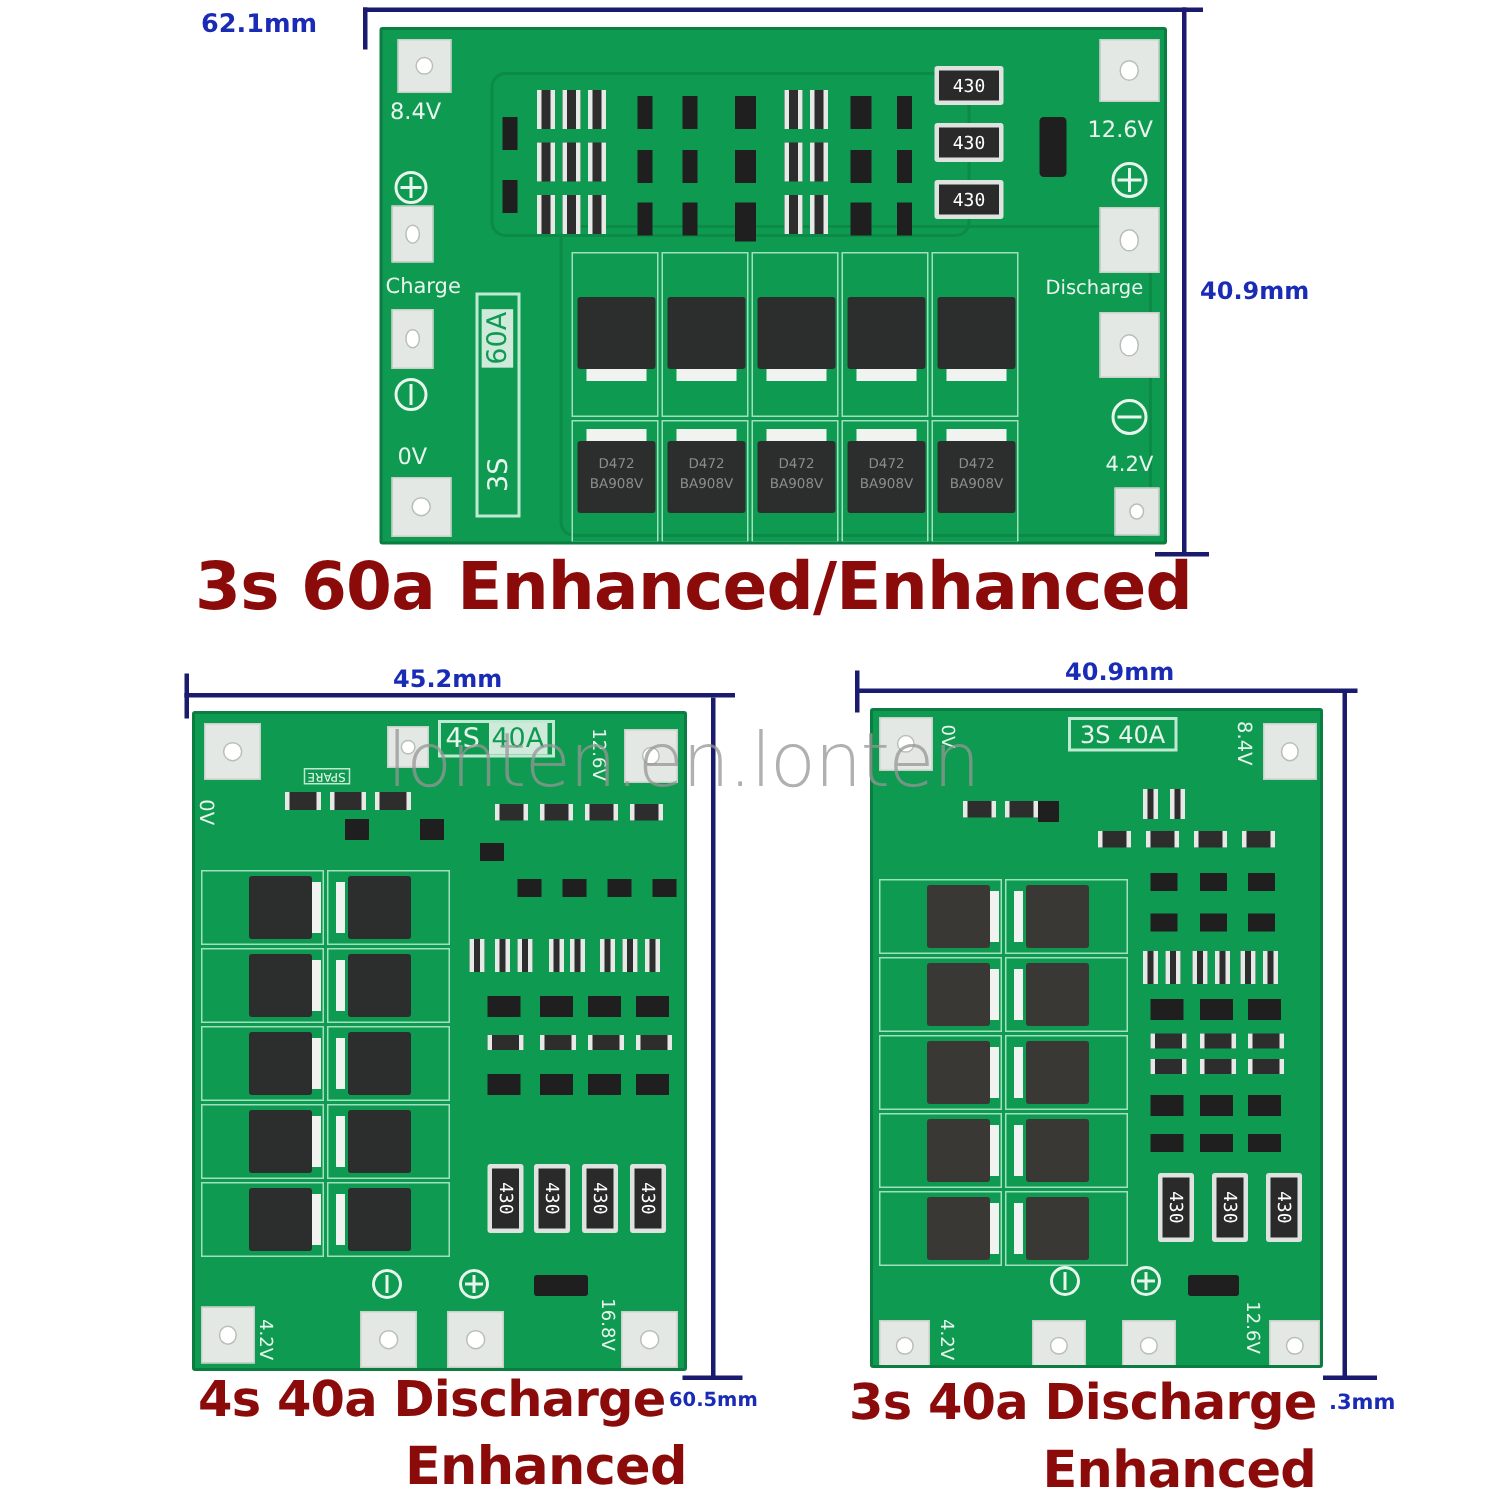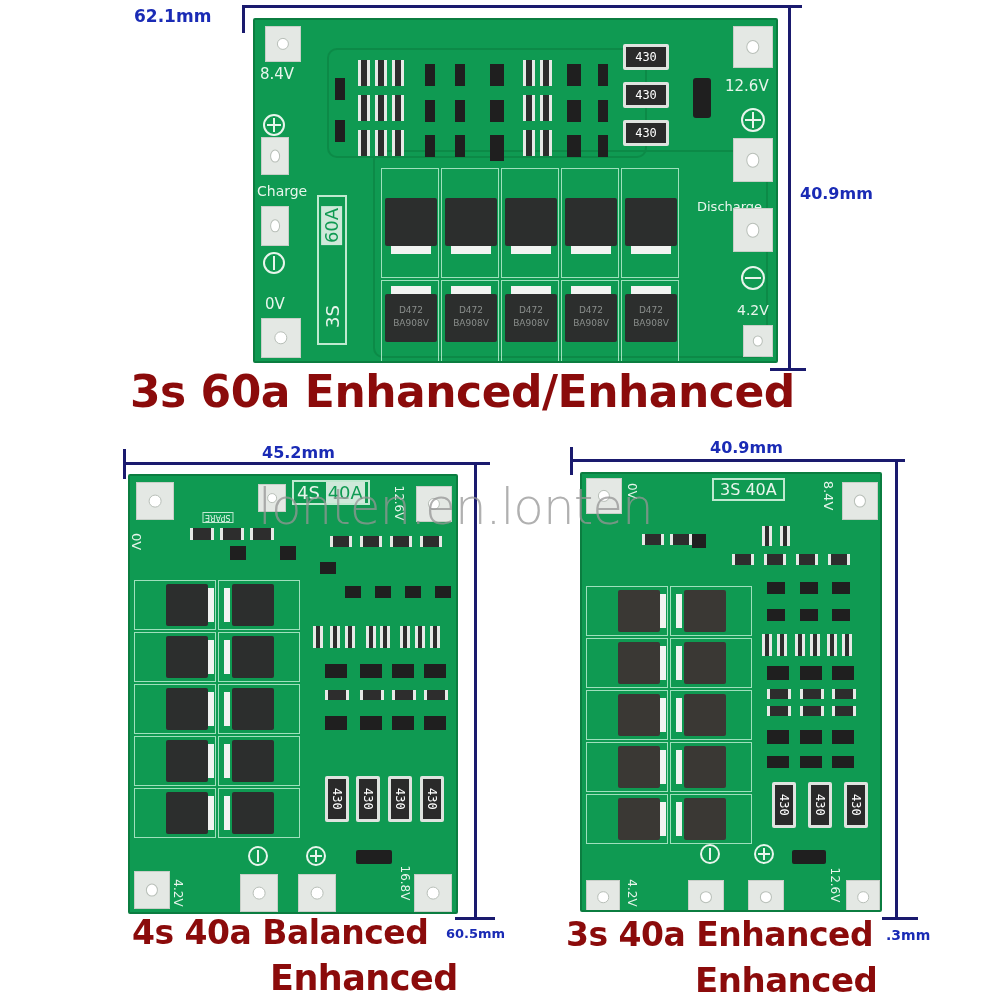--- a/index.html
+++ b/index.html
@@ -137,21 +137,21 @@
       </div>
       <div class="mosfet" style="left:370px; top:274px; width:52px; height:48px; color:#8a8e8c; font-size:9px; text-align:center; padding-top:10px; line-height:13px;">
         <span>D472</span><br><span>BA908V</span>
       </div>
     </div>
 
     <div class="pad" style="left:478px; top:6px; width:40px; height:42px;"></div>
     <div class="silk" style="left:470px; top:57px; font-size:15px;">12.6V</div>
     <div class="symbol plus" style="left:486px; top:88px; width:24px; height:24px;"></div>
     <div class="pad" style="left:478px; top:118px; width:40px; height:44px;"></div>
-    <div class="silk" style="left:442px; top:179px; font-size:13px;">Discharge</div>
+    <div class="silk" style="left:442px; top:165px; font-size:13px;">Discharge</div>
     <div class="pad" style="left:478px; top:188px; width:40px; height:44px;"></div>
     <div class="symbol minus" style="left:486px; top:246px; width:24px; height:24px;"></div>
     <div class="silk" style="left:482px; top:282px; font-size:14px;">4.2V</div>
     <div class="pad" style="left:488px; top:305px; width:30px; height:32px;"></div>
   </div>
 
   <div class="title" style="left:130px; top:366px; font-size:44px;">3s 60a Enhanced/Enhanced</div>
 </div>
 
 <div>
@@ -253,21 +253,21 @@
     <div class="symbol plus" style="left:176px; top:370px; width:20px; height:20px;"></div>
     <div class="ic" style="left:226px; top:374px; width:36px; height:14px; border-radius:2px;"></div>
     <div class="pad" style="left:4px; top:395px; width:36px; height:38px;"></div>
     <div class="silk" style="left:34px; top:410px; font-size:12px; transform:rotate(90deg);">4.2V</div>
     <div class="pad" style="left:110px; top:398px; width:38px; height:38px;"></div>
     <div class="pad" style="left:168px; top:398px; width:38px; height:38px;"></div>
     <div class="silk" style="left:258px; top:400px; font-size:12px; transform:rotate(90deg);">16.8V</div>
     <div class="pad" style="left:284px; top:398px; width:38px; height:38px;"></div>
   </div>
 
-  <div class="title" style="left:132px; top:913px; font-size:33px;">4s 40a Balanced</div>
+  <div class="title" style="left:132px; top:913px; font-size:33px;">4s 40a Discharge</div>
   <div class="title" style="left:270px; top:958px; font-size:35px;">Enhanced</div>
 </div>
 
 <div>
   <div class="dim-line" style="left:570px; top:459px; width:335px; height:3px;"></div>
   <div class="dim-line" style="left:570px; top:447px; width:3px; height:28px;"></div>
   <div class="dim-text" style="left:710px; top:438px; font-size:16px;">40.9mm</div>
   <div class="dim-line" style="left:895px; top:460px; width:3px; height:460px;"></div>
   <div class="dim-line" style="left:882px; top:917px; width:36px; height:3px;"></div>
   <div class="dim-text" style="left:886px; top:927px; font-size:14px;">.3mm</div>
@@ -362,17 +362,17 @@
     <div class="symbol plus" style="left:172px; top:370px; width:20px; height:20px;"></div>
     <div class="ic" style="left:210px; top:376px; width:34px; height:14px; border-radius:2px;"></div>
     <div class="pad" style="left:4px; top:406px; width:34px; height:34px;"></div>
     <div class="silk" style="left:36px; top:412px; font-size:12px; transform:rotate(90deg);">4.2V</div>
     <div class="pad" style="left:106px; top:406px; width:36px; height:34px;"></div>
     <div class="pad" style="left:166px; top:406px; width:36px; height:34px;"></div>
     <div class="silk" style="left:236px; top:404px; font-size:12px; transform:rotate(90deg);">12.6V</div>
     <div class="pad" style="left:264px; top:406px; width:34px; height:34px;"></div>
   </div>
 
-  <div class="title" style="left:566px; top:915px; font-size:33px;">3s 40a Enhanced</div>
+  <div class="title" style="left:566px; top:915px; font-size:33px;">3s 40a Discharge</div>
   <div class="title" style="left:695px; top:960px; font-size:34px;">Enhanced</div>
 </div>
 
 <div class="watermark" style="left:258px; top:478px;">lonten.en.lonten</div>
 
 </body></html>

